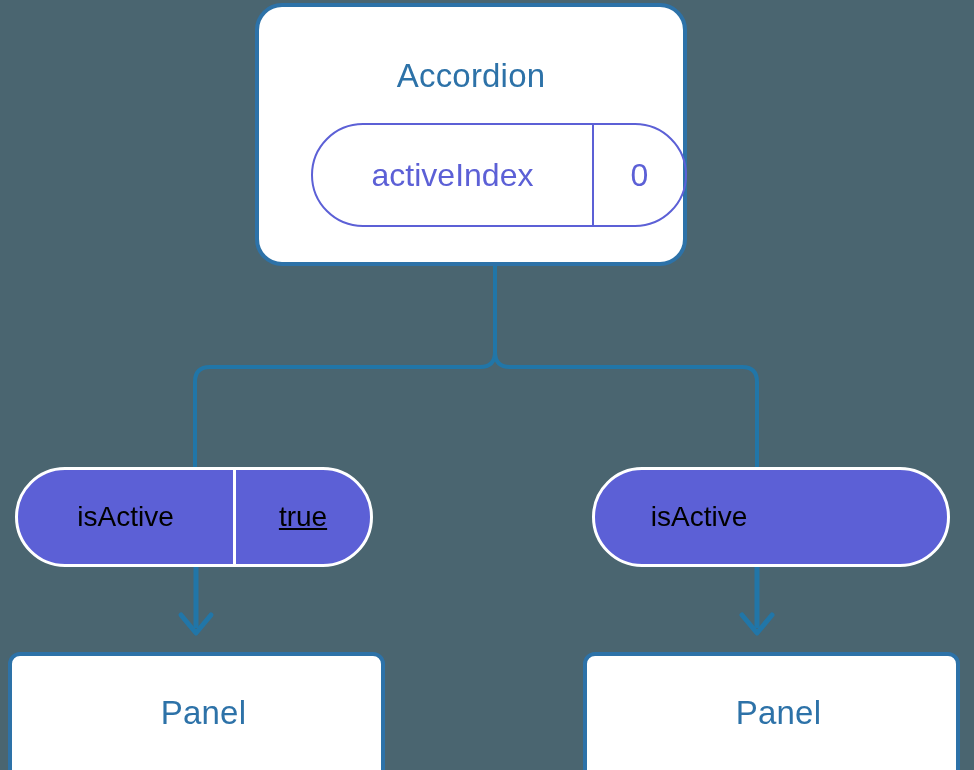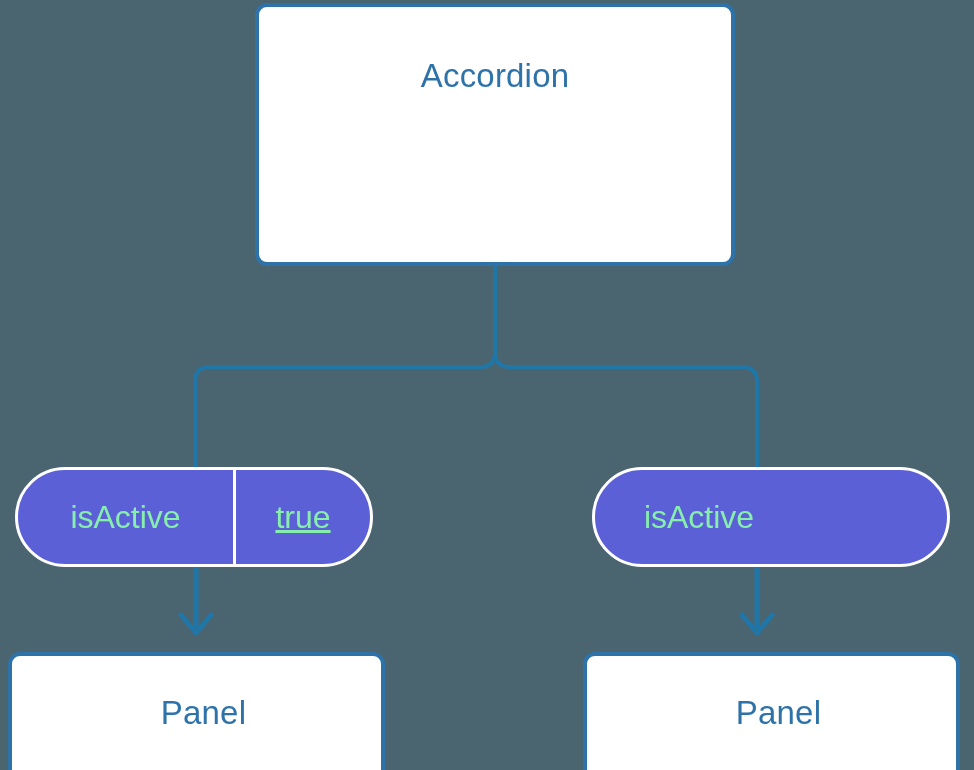--- a/index.html
+++ b/index.html
@@ -40,22 +40,23 @@
     font-size: 33px;
     font-weight: 400;
     text-align: center;
     letter-spacing: 0.2px;
     white-space: nowrap;
   }
 
   #root-node {
     left: 255px;
     top: 3px;
-    width: 480px;
+    width: 432px;
     height: 263px;
+    border-radius: 27px;
   }
   #root-node .compbox-title {
     position: absolute;
     left: 0;
     right: 0;
     top: 50px;
   }
 
   
   .pill-outline {
@@ -100,22 +101,22 @@
     background: #5c60d6;
     display: flex;
     align-items: stretch;
     overflow: hidden;
   }
   .pill-filled .pill-key,
   .pill-filled .pill-val {
     display: flex;
     align-items: center;
     justify-content: center;
-    color: #86efac;
-    font-size: 32px;
+    color: #000000;
+    font-size: 28px;
     white-space: nowrap;
   }
   .pill-filled .pill-val {
     border-left: 3px solid #ffffff;
   }
 
   #pill-left {
     left: 15px;
     top: 467px;
     width: 358px;
@@ -179,20 +180,24 @@
 
     <g>
       <line x1="757" y1="567" x2="757" y2="628" stroke="#2176a8" stroke-width="5" stroke-linecap="butt"></line>
       <path d="M 742 615 L 757 633 L 772 615" fill="none" stroke="#2176a8" stroke-width="5" stroke-linecap="round" stroke-linejoin="round"></path>
     </g>
   </svg>
 
   <div class="compbox" id="root-node">
     <div class="compbox-title">Accordion</div>
 
+    <div class="pill-outline">
+      <div class="pill-key">activeIndex</div>
+      <div class="pill-val">0</div>
+    </div>
   </div>
 
   <div class="pill-filled" id="pill-left">
     <div class="pill-key">isActive</div>
     <div class="pill-val">true</div>
   </div>
 
   <div class="pill-filled" id="pill-right">
     <div class="pill-key">isActive</div>
   </div>

